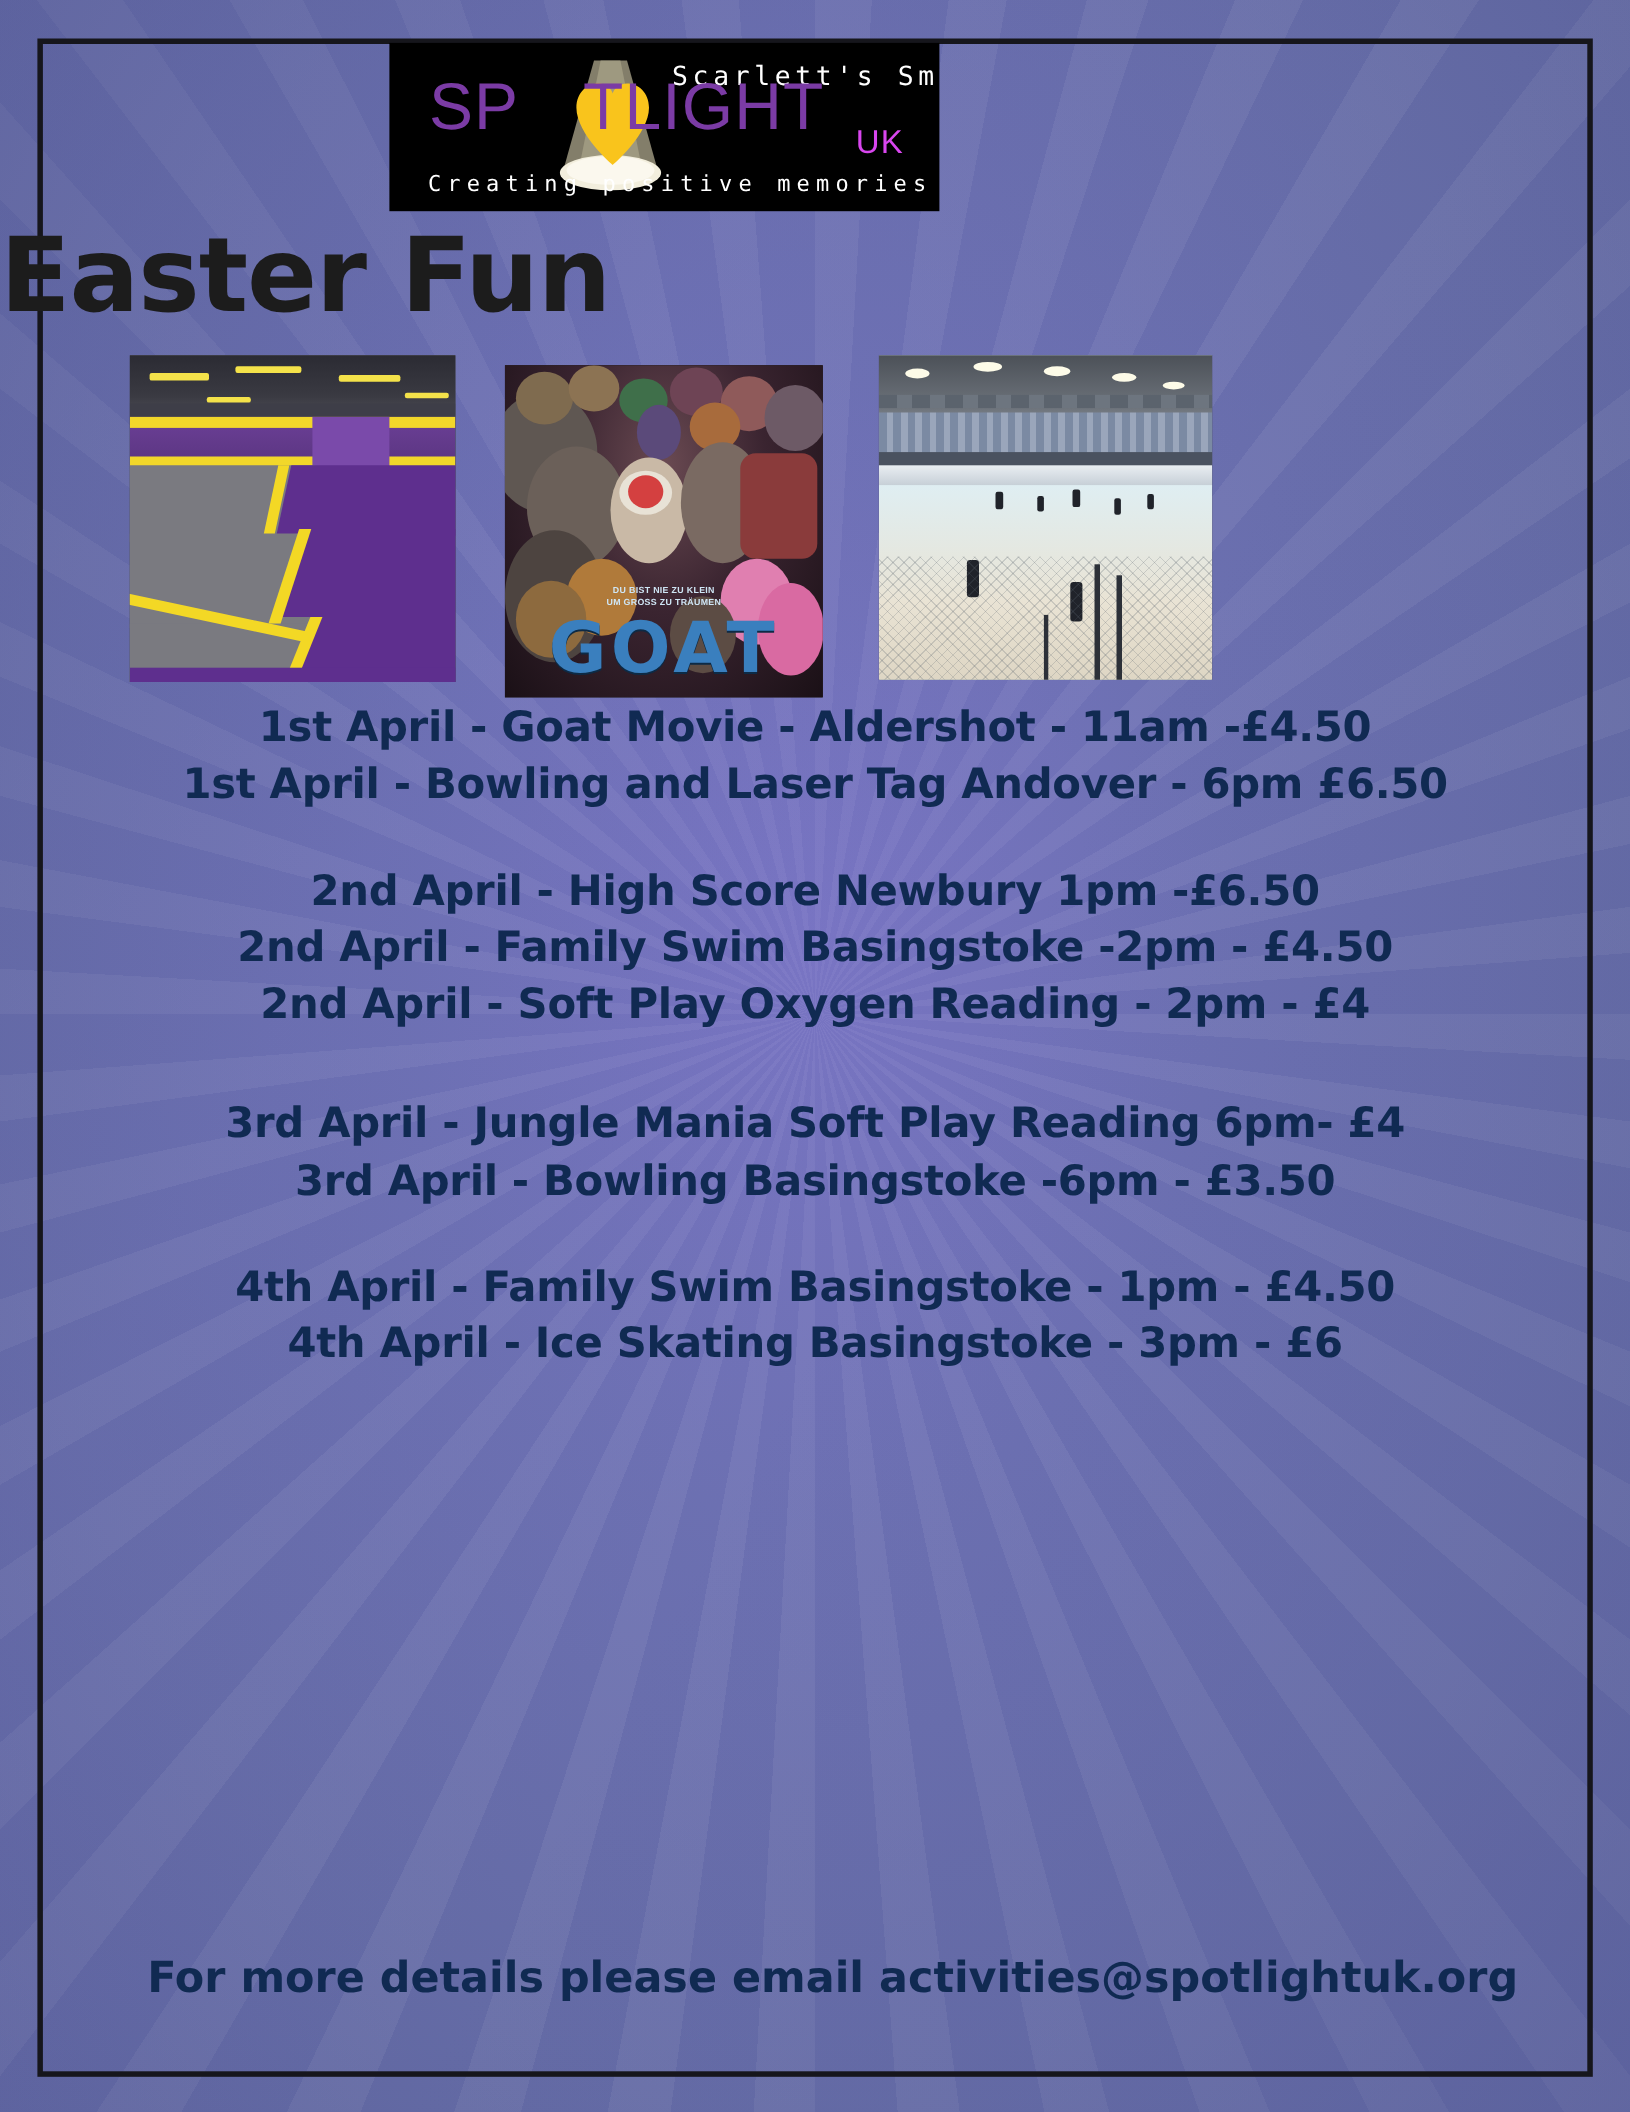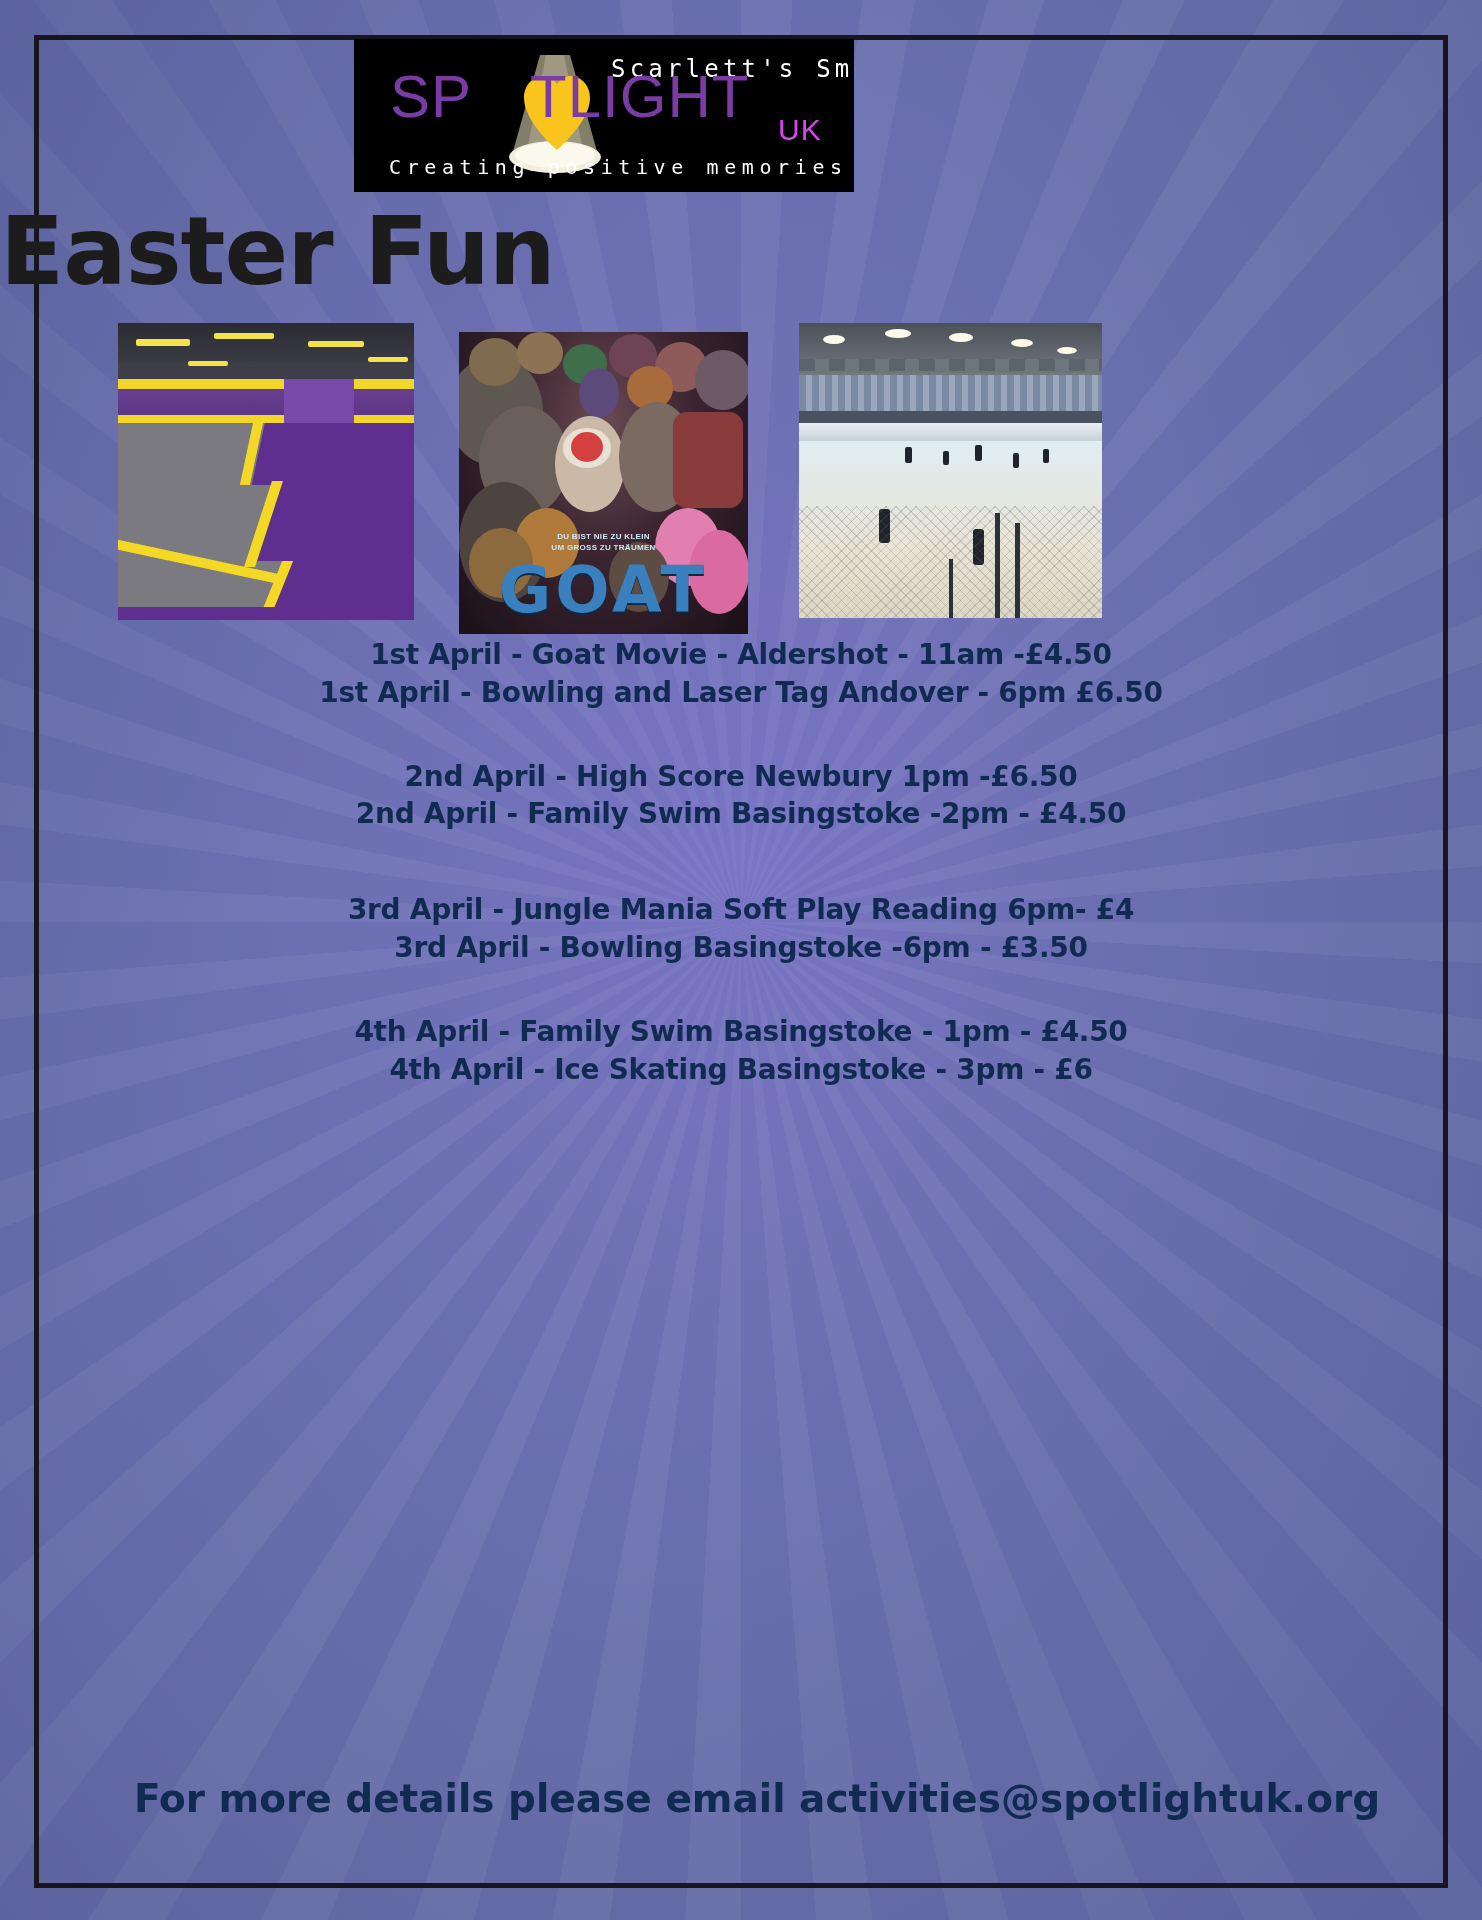--- a/index.html
+++ b/index.html
@@ -147,21 +147,21 @@
 
   
   .listing{
     position:absolute;left:40px;right:40px;top:636px;
     text-align:center;
     font-family:"DejaVu Sans","Liberation Sans",sans-serif;
     color:#102a52;
   }
   .line{
     font-weight:bold;
-    font-size:28px;
+    font-size:38px;
     line-height:1.35;
     letter-spacing:-0.3px;
     white-space:nowrap;
   }
   .grp{margin-bottom:46px;}
   .grp.g3{margin-top:58px;}
   .grp.g4{margin-bottom:0;}
   .footer-line{
     position:absolute;left:40px;right:40px;top:1776px;
     text-align:center;
@@ -302,20 +302,21 @@
     <div class="listing">
 
       <div class="grp g1">
         <div class="line">1st April - Goat Movie - Aldershot - 11am -£4.50</div>
         <div class="line">1st April - Bowling and Laser Tag Andover - 6pm £6.50</div>
       </div>
 
       <div class="grp g2">
         <div class="line">2nd April - High Score Newbury 1pm -£6.50</div>
         <div class="line">2nd April - Family Swim Basingstoke -2pm - £4.50</div>
+        <div class="line">2nd April - Soft Play Oxygen Reading - 2pm - £4</div>
       </div>
 
       <div class="grp g3">
         <div class="line">3rd April - Jungle Mania Soft Play Reading 6pm- £4</div>
         <div class="line">3rd April - Bowling Basingstoke -6pm - £3.50</div>
       </div>
 
       <div class="grp g4">
         <div class="line">4th April - Family Swim Basingstoke - 1pm - £4.50</div>
         <div class="line">4th April - Ice Skating Basingstoke - 3pm - £6</div>

